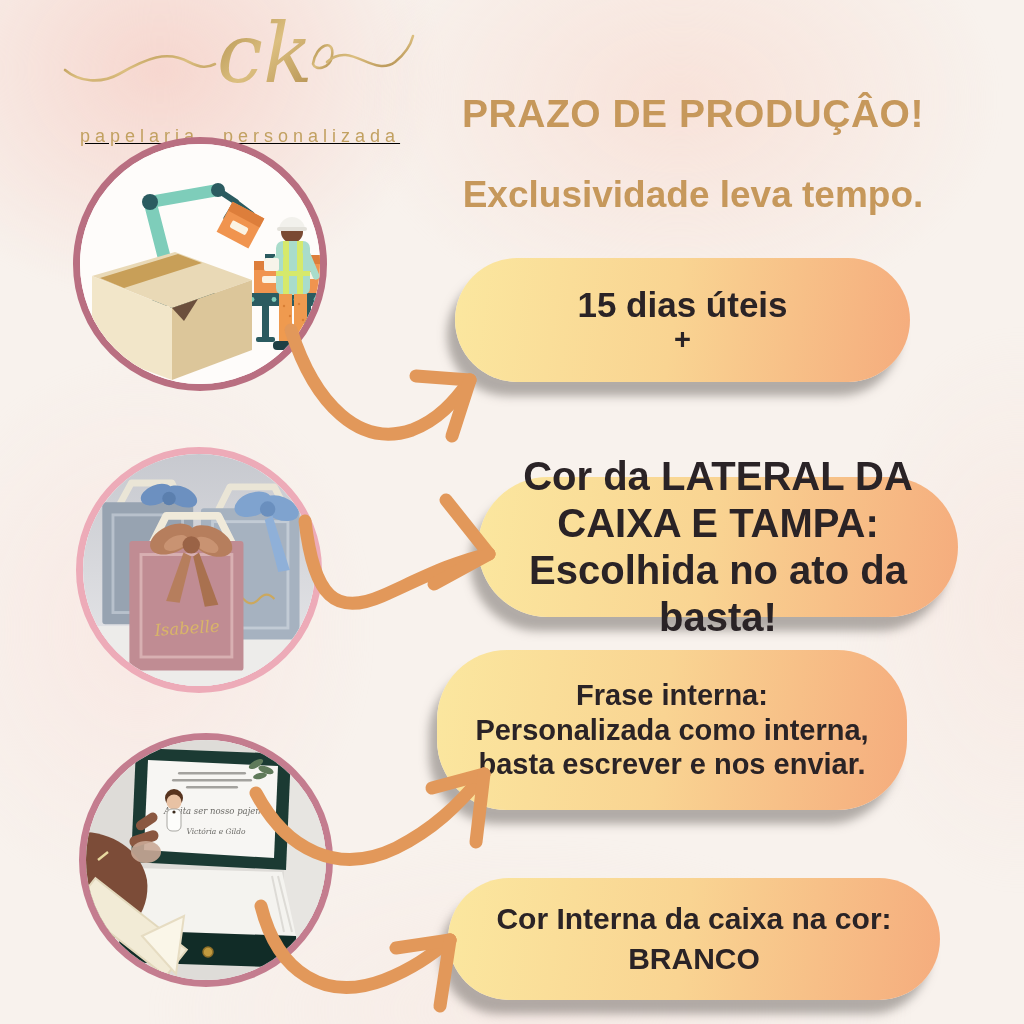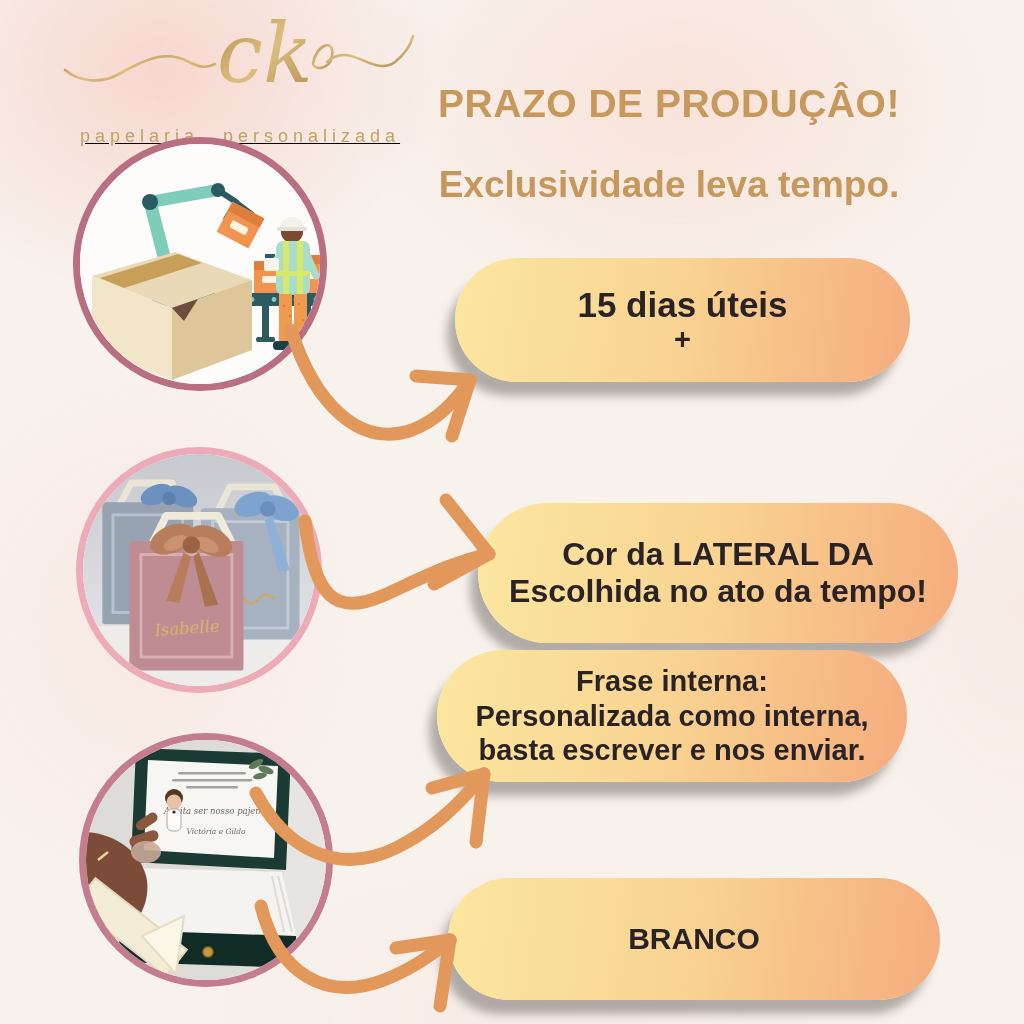--- a/index.html
+++ b/index.html
@@ -15,39 +15,39 @@
       background:radial-gradient(closest-side,rgba(249,226,221,.6),rgba(249,226,221,0));}
   .w4{left:840px;top:330px;width:360px;height:560px;
       background:radial-gradient(closest-side,rgba(247,227,220,.5),rgba(247,227,220,0));}
   .w5{left:150px;top:840px;width:760px;height:340px;
       background:radial-gradient(closest-side,rgba(247,229,223,.45),rgba(247,229,223,0));}
 
   .logo{position:absolute;left:55px;top:0;width:370px;text-decoration:underline;}
   .logo .tagline{display:block;text-align:center;margin-top:18px;
       font-size:18px;letter-spacing:5px;word-spacing:14px;color:#C2A161;}
 
-  .headline,.subline{position:absolute;left:384px;width:570px;text-align:center;
-      color:#C6985B;font-weight:700;}
+  .headline,.subline{position:absolute;left:408px;width:570px;text-align:center;
+      color:#C6985B;font-weight:700;margin-top:10px;}
   .headline{top:82px;font-size:39px;letter-spacing:.5px;}
   .subline{top:164px;font-size:37px;}
 
   .circle{position:absolute;border-radius:50%;overflow:hidden;background:#fff;box-sizing:border-box;}
   .c1{left:73px;top:137px;width:254px;height:254px;border:7px solid #B96F81;}
   .c2{left:76px;top:447px;width:246px;height:246px;border:7px solid #EDABB8;}
   .c3{left:79px;top:733px;width:254px;height:254px;border:7px solid #C47D8F;}
   .circle svg{display:block;width:100%;height:100%;}
 
   .banner{position:absolute;display:flex;flex-direction:column;justify-content:center;
       align-items:center;text-align:center;color:#2A2326;font-weight:700;
       background:linear-gradient(98deg,#FBE79F 0%,#F9D492 48%,#F5AC7D 100%);
       box-shadow:-9px 15px 10px -1px rgba(108,102,97,.5);}
   .bn1{left:455px;top:258px;width:455px;height:124px;border-radius:62px;font-size:35px;line-height:1.12;}
   .bn1 .plus{font-size:29px;line-height:1.05;}
-  .bn2{left:478px;top:503px;width:480px;height:140px;border-radius:70px;font-size:32px;line-height:1.17;}
-  .bn3{left:437px;top:650px;width:470px;height:132px;border-radius:70px;font-size:29px;line-height:1.2;}
+  .bn2{left:478px;top:477px;width:480px;height:140px;border-radius:70px;font-size:40px;line-height:1.17;}
+  .bn3{left:437px;top:650px;width:470px;height:160px;border-radius:70px;font-size:29px;line-height:1.2;}
   .bn4{left:448px;top:878px;width:492px;height:122px;border-radius:61px;font-size:30px;line-height:1.35;}
 
   .arrows{position:absolute;left:0;top:0;width:1024px;height:1024px;pointer-events:none;}
 </style>
 </head>
 <body>
 
 <div class="stage">
 
   <div class="wash w1"></div>
@@ -274,30 +274,32 @@
     </svg>
   </div>
 
   <div class="banner bn1">
     <div>15 dias úteis</div>
     <div class="plus">+</div>
   </div>
 
   <div class="banner bn2">
     <div>Cor da LATERAL DA</div>
-    <div>Escolhida no ato da tempo!</div>
+    <div>CAIXA E TAMPA:</div>
+    <div>Escolhida no ato da basta!</div>
   </div>
 
   <div class="banner bn3">
     <div>Frase interna:</div>
     <div>Personalizada como interna,</div>
     <div>basta escrever e nos enviar.</div>
   </div>
 
   <div class="banner bn4">
+    <div>Cor Interna da caixa na cor:</div>
     <div>BRANCO</div>
   </div>
 
   <svg class="arrows" viewBox="0 0 1024 1024">
     <g fill="none" stroke="#E2985A" stroke-width="13" stroke-linecap="round">
       <g>
         <path d="M291 330 C315 405 360 448 412 430 C438 420 454 402 470 380"></path>
         <path d="M470 380 L416 376"></path>
         <path d="M470 380 L452 436"></path>
       </g>

